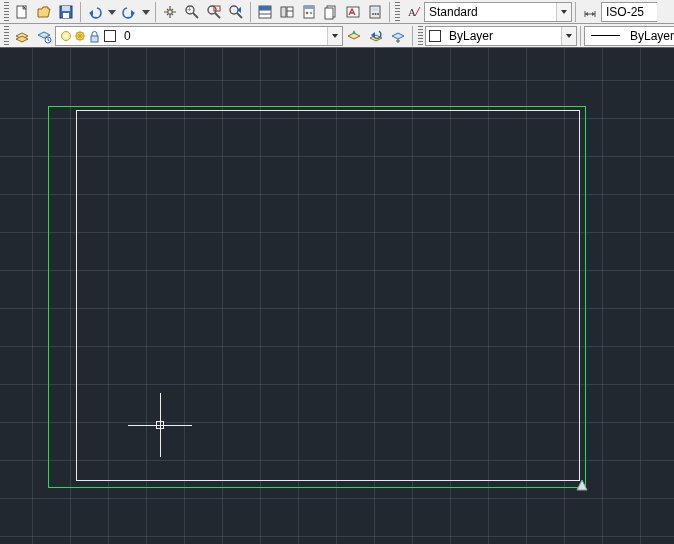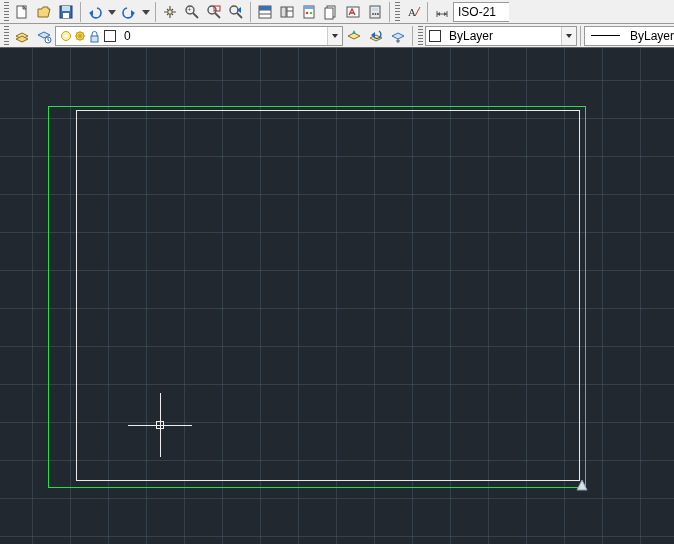--- a/index.html
+++ b/index.html
@@ -275,35 +275,40 @@
   <div class="vsep"></div>
   <div class="grip"></div>
 
   <div class="tb-btn">
     <svg width="16" height="16">
         <text x="3" y="12" font-size="11" font-family="serif" fill="#333">A</text>
         <line x1="10" y1="12" x2="15" y2="3" stroke="#c33"></line>
       </svg>
   </div>
 
+  <div class="combo" style="width:148px;">
+    <span class="combo-text">Standard</span>
+    <div style="flex:1"></div>
+    <div class="combo-arrow"></div>
+  </div>
 
   <div class="vsep"></div>
 
   <div class="tb-btn">
     <svg width="16" height="16">
         <line x1="3" y1="10" x2="13" y2="10" stroke="#555"></line>
         <line x1="3" y1="7" x2="3" y2="13" stroke="#555"></line>
         <line x1="13" y1="7" x2="13" y2="13" stroke="#555"></line>
         <polygon points="3,10 6,8 6,12" fill="#555"></polygon>
         <polygon points="13,10 10,8 10,12" fill="#555"></polygon>
       </svg>
   </div>
 
   <div class="combo" style="width:56px; border-right:none;">
-    <span class="combo-text">ISO-21</span>
+    <span class="combo-text">ISO-25</span>
   </div>
 </div>
 
 <div class="toolbar toolbar-row2">
   <div class="grip"></div>
 
   <div class="tb-btn">
     <svg width="16" height="16">
         <path d="M2 8 L8 5 L14 8 L8 11 Z" fill="#ffe39b" stroke="#8a6b1f"></path>
         <path d="M2 11 L8 8 L14 11 L8 14 Z" fill="#f6d67a" stroke="#8a6b1f"></path>

